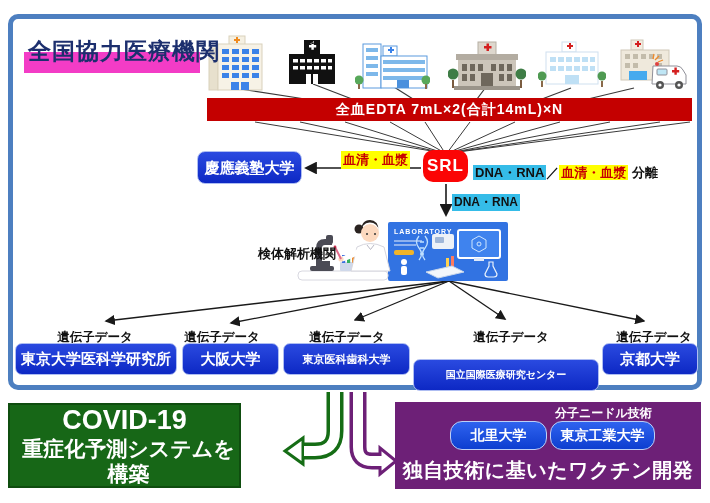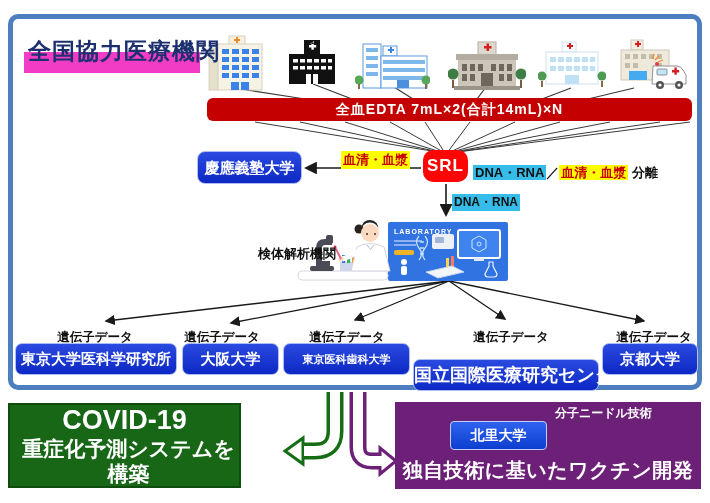--- a/index.html
+++ b/index.html
@@ -14,21 +14,21 @@
   .overlay{left:0;top:0;width:710px;height:503px;z-index:2;pointer-events:none;}
   
   .title-highlight{left:24px;top:52px;width:176px;height:21px;background:#f33cc6;z-index:3;}
   .title-text{left:28px;top:36px;z-index:4;font-size:23px;font-weight:bold;color:#1c2f6e;letter-spacing:1px;}
   
   .hosp{z-index:3;}
   .h1{left:203px;top:34px;} .h2{left:286px;top:40px;} .h3{left:355px;top:40px;}
   .h4{left:448px;top:40px;} .h5{left:538px;top:40px;} .h6{left:613px;top:38px;}
   
   .edta-banner{left:207px;top:98px;width:485px;height:23px;background:#c40000;color:#fff;
-    font-size:14px;font-weight:bold;text-align:center;line-height:23px;z-index:3;letter-spacing:1px;border-radius:6px;}
+    font-size:14px;font-weight:bold;text-align:center;line-height:23px;z-index:3;letter-spacing:1px;}
   
   .keio-box{left:197px;top:151px;width:103px;height:31px;background:linear-gradient(#2a4ae0,#0d28c4);
     border:1px solid #aebdf2;border-radius:8px;color:#fff;font-size:15px;font-weight:bold;text-align:center;line-height:31px;z-index:3;}
   .srl-box{left:423px;top:150px;width:45px;height:32px;background:#fb0505;border-radius:10px;
     color:#fff;font-size:17px;font-weight:bold;text-align:center;line-height:32px;letter-spacing:1px;z-index:3;}
   .serum-label{left:341px;top:151px;z-index:3;font-size:13px;font-weight:bold;color:#c80000;background:#ffff00;padding:0 2px;}
   .right-labels{left:473px;top:164px;z-index:3;font-size:13px;font-weight:bold;color:#111;white-space:nowrap;}
   .hl-cyan{background:#35bce8;color:#111;padding:0 2px;}
   .hl-yellow{background:#ffff00;color:#c80000;padding:0 2px;}
   .dna-down-label{left:452px;top:194px;z-index:3;font-size:12px;font-weight:bold;color:#111;background:#35bce8;padding:0 2px;}
@@ -41,29 +41,29 @@
   .lab-art{position:absolute;left:0;top:0;}
   .scientist{left:296px;top:218px;z-index:3;}
   .specimen-label{left:258px;top:245px;z-index:3;font-size:13px;font-weight:bold;color:#111;}
   
   .gene-label{z-index:3;top:329px;width:84px;text-align:center;font-size:12.5px;font-weight:bold;color:#111;}
   .g1{left:53px;} .g2{left:180px;} .g3{left:305px;} .g4{left:469px;} .g5{left:612px;}
   
   .inst-box{top:343px;height:30px;background:linear-gradient(#2a4ae0,#0d28c4);border:1px solid #aebdf2;border-radius:7px;
     color:#fff;font-weight:bold;text-align:center;line-height:30px;z-index:3;font-size:15px;white-space:nowrap;}
   .i1{left:15px;width:160px;} .i2{left:182px;width:95px;} .i3{left:283px;width:125px;font-size:11px;}
-  .i4{left:413px;width:184px;font-size:18px;margin-top:16px;} .i5{left:602px;width:94px;}
+  .i4{left:413px;width:184px;font-size:10px;margin-top:16px;} .i5{left:602px;width:94px;}
   
   .covid-box{left:8px;top:403px;width:233px;height:85px;background:#176717;border:2px solid #0f4d0f;z-index:3;
     color:#fff;text-align:center;display:flex;flex-direction:column;justify-content:center;box-sizing:border-box;}
   .covid-line1{font-size:27px;font-weight:bold;line-height:1.15;}
   .covid-line2{font-size:21px;font-weight:bold;line-height:1.2;margin-left:8px;}
   .vaccine-box{left:395px;top:402px;width:306px;height:87px;background:#6d2077;z-index:3;color:#fff;}
   .needle-label{position:absolute;left:160px;top:3px;font-size:12px;font-weight:bold;}
-  .uni-box{position:absolute;top:19px;height:27px;background:linear-gradient(#2f63ef,#0d3ed0);border:1px solid #bcd0f7;border-radius:4px;
+  .uni-box{position:absolute;top:19px;height:27px;background:linear-gradient(#2f63ef,#0d3ed0);border:1px solid #bcd0f7;border-radius:12px;
     color:#fff;font-size:14px;font-weight:bold;text-align:center;line-height:27px;}
   .kitasato{left:55px;width:95px;} .titech{left:155px;width:103px;}
   .vaccine-caption{position:absolute;left:0;top:55px;width:100%;text-align:center;font-size:20px;font-weight:bold;letter-spacing:0.5px;}
 </style>
 </head>
 <body>
 
 <div class="abs main-panel"></div>
 
 <svg class="abs overlay" width="710" height="503" viewBox="0 0 710 503">
@@ -368,14 +368,15 @@
 <div class="abs inst-box i5">京都大学</div>
 
 <div class="abs covid-box">
   <div class="covid-line1">COVID-19</div>
   <div class="covid-line2">重症化予測システムを構築</div>
 </div>
 
 <div class="abs vaccine-box">
   <div class="needle-label">分子ニードル技術</div>
   <div class="uni-box kitasato">北里大学</div>
+  <div class="uni-box titech">東京工業大学</div>
   <div class="vaccine-caption">独自技術に基いたワクチン開発</div>
 </div>
 
 </body></html>

